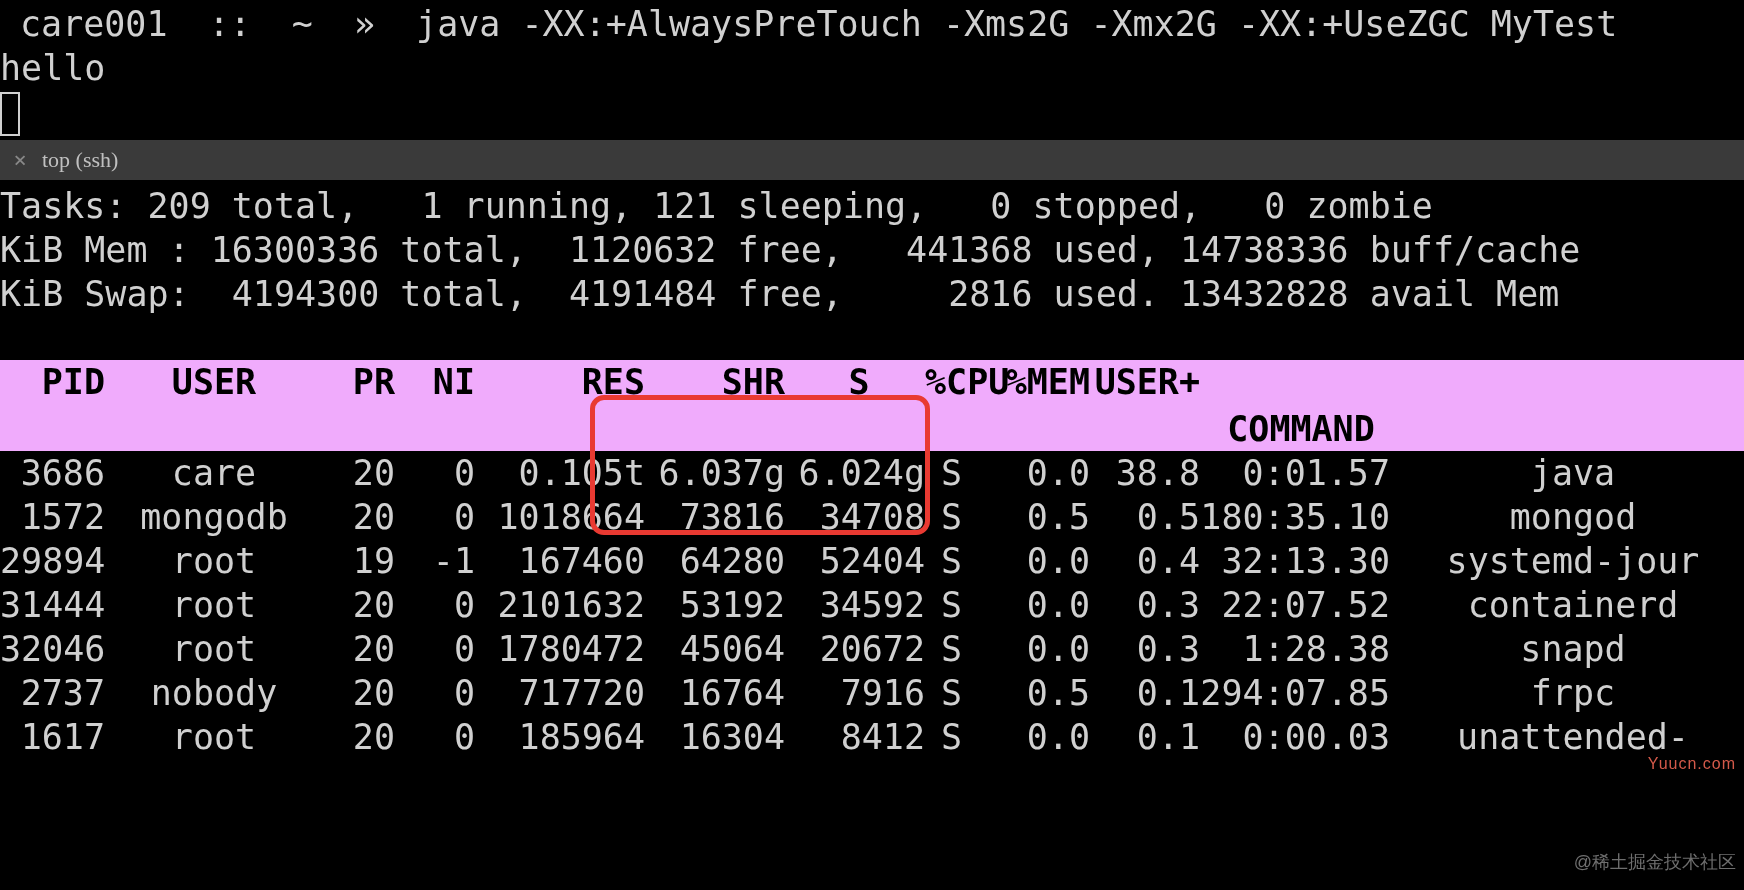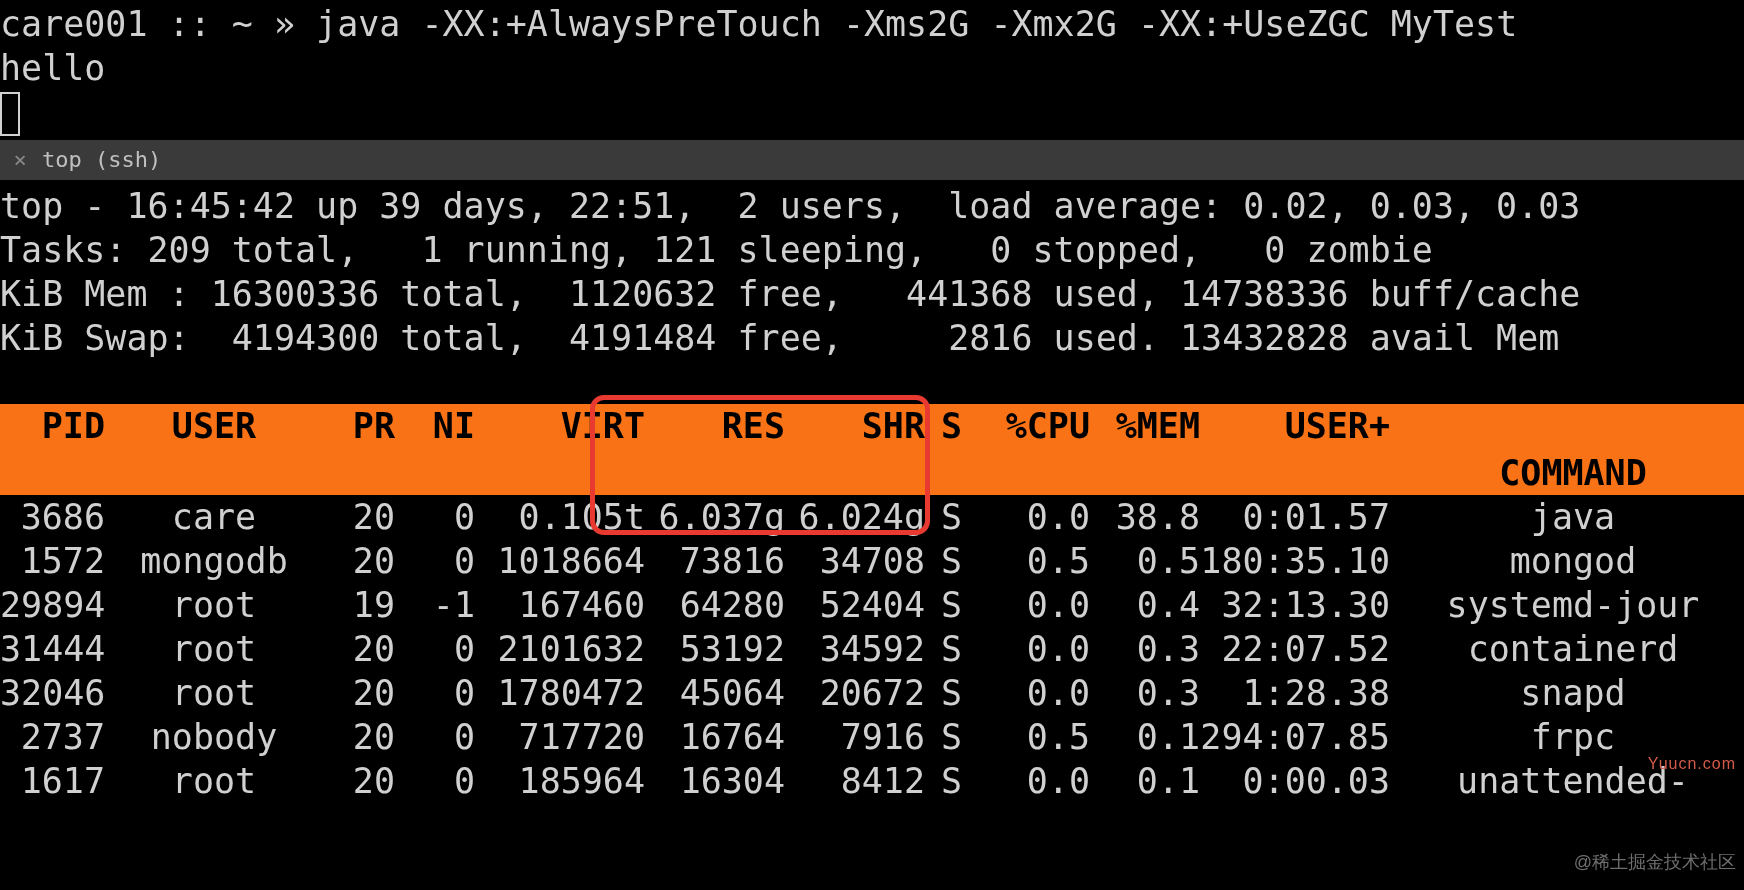--- a/index.html
+++ b/index.html
@@ -9,21 +9,21 @@
     background: #000;
     color: #d0d0d0;
     font-family: "Menlo", "Consolas", "DejaVu Sans Mono", monospace;
     font-size: 35px;
     line-height: 44px;
     overflow: hidden;
     position: relative;
   }
   .term { white-space: pre; }
   .prompt-line { padding-top: 2px; }
-  .prompt-seg { color: #d0d0d0; }
+  .prompt-seg { color: #d0d0d0; margin-left: 20px; }
   .cursor {
     display: inline-block;
     width: 20px;
     height: 44px;
     border: 2px solid #d0d0d0;
     vertical-align: top;
     margin-top: 2px;
   }
   .tab-bar {
     background: #3a3a3a;
@@ -35,24 +35,24 @@
     color: #c0c0c0;
     margin-top: 4px;
     margin-bottom: 4px;
   }
   .tab-close {
     width: 40px;
     text-align: center;
     color: #888;
     font-size: 22px;
   }
-  .tab-title { padding-left: 2px; }
+  .tab-title { padding-left: 2px; font-family: Liberation Serif, serif; }
   .top-block { }
   .header-row {
-    background: #f97316;
+    background: #f0abfc;
     color: #000;
     font-weight: 600;
   }
   .plist { }
   .row { display: grid; grid-template-columns: 105px 200px 90px 80px 170px 140px 140px 45px 120px 110px 190px 1fr; }
   .r { text-align: right; }
   .l { text-align: center; }
   .cmd { padding-left: 12px; margin-top: 47px; }
   .highlight-box {
     position: absolute;
@@ -88,34 +88,32 @@
 
 <div class="term">hello</div>
 <div class="term"><span class="cursor"></span></div>
 
 <div class="tab-bar">
   <div class="tab-close">×</div>
   <div class="tab-title">top (ssh)</div>
 </div>
 
 <div class="top-block">
-  <div class="term">top - 16:45:42 up 39 days, 22:51,  2 users,  load average: 0.02, 0.03, 0.03</div>
   <div class="term">Tasks: 209 total,   1 running, 121 sleeping,   0 stopped,   0 zombie</div>
   <div class="term">KiB Mem : 16300336 total,  1120632 free,   441368 used, 14738336 buff/cache</div>
   <div class="term">KiB Swap:  4194300 total,  4191484 free,     2816 used. 13432828 avail Mem</div>
 </div>
 
 <div class="term">&nbsp;</div>
 
 <div class="row header-row term">
   <div class="r">PID</div>
   <div class="l" style="padding-left:18px">USER</div>
   <div class="r">PR</div>
   <div class="r">NI</div>
-  <div class="r">VIRT</div>
   <div class="r">RES</div>
   <div class="r">SHR</div>
   <div class="l" style="padding-left:8px">S</div>
   <div class="r">%CPU</div>
   <div class="r">%MEM</div>
   <div class="r">USER+</div>
   <div class="l cmd">COMMAND</div>
 </div>
 
 <div class="plist" id="plist">

